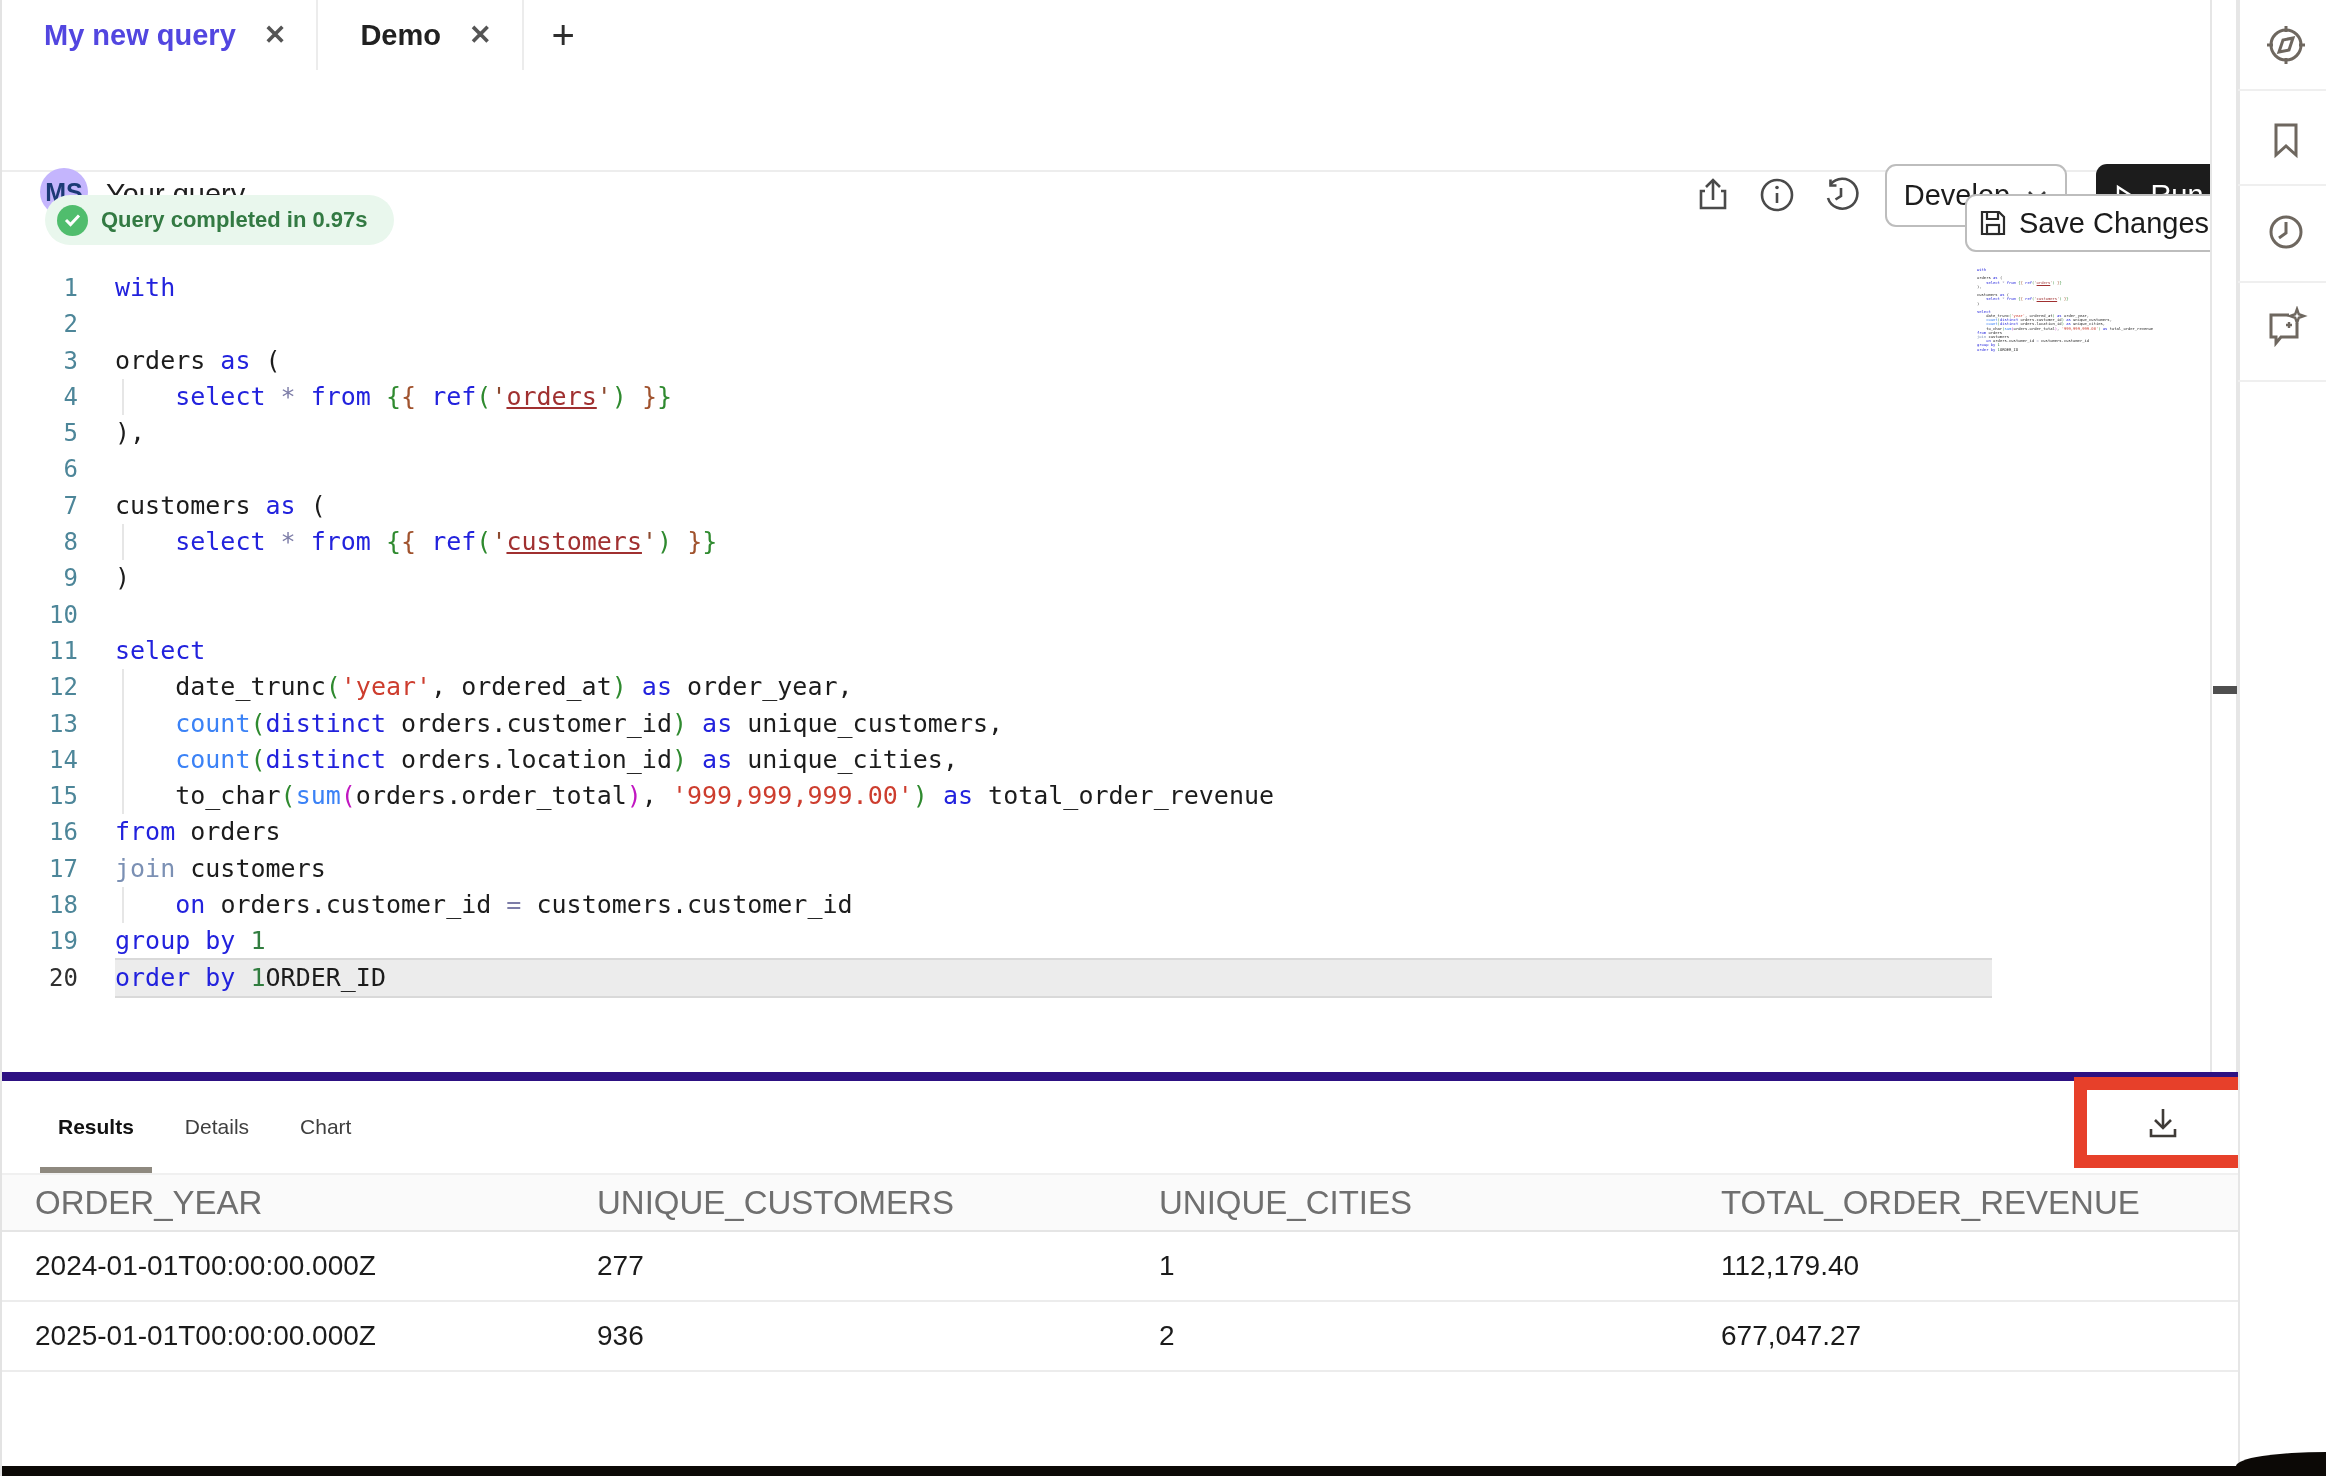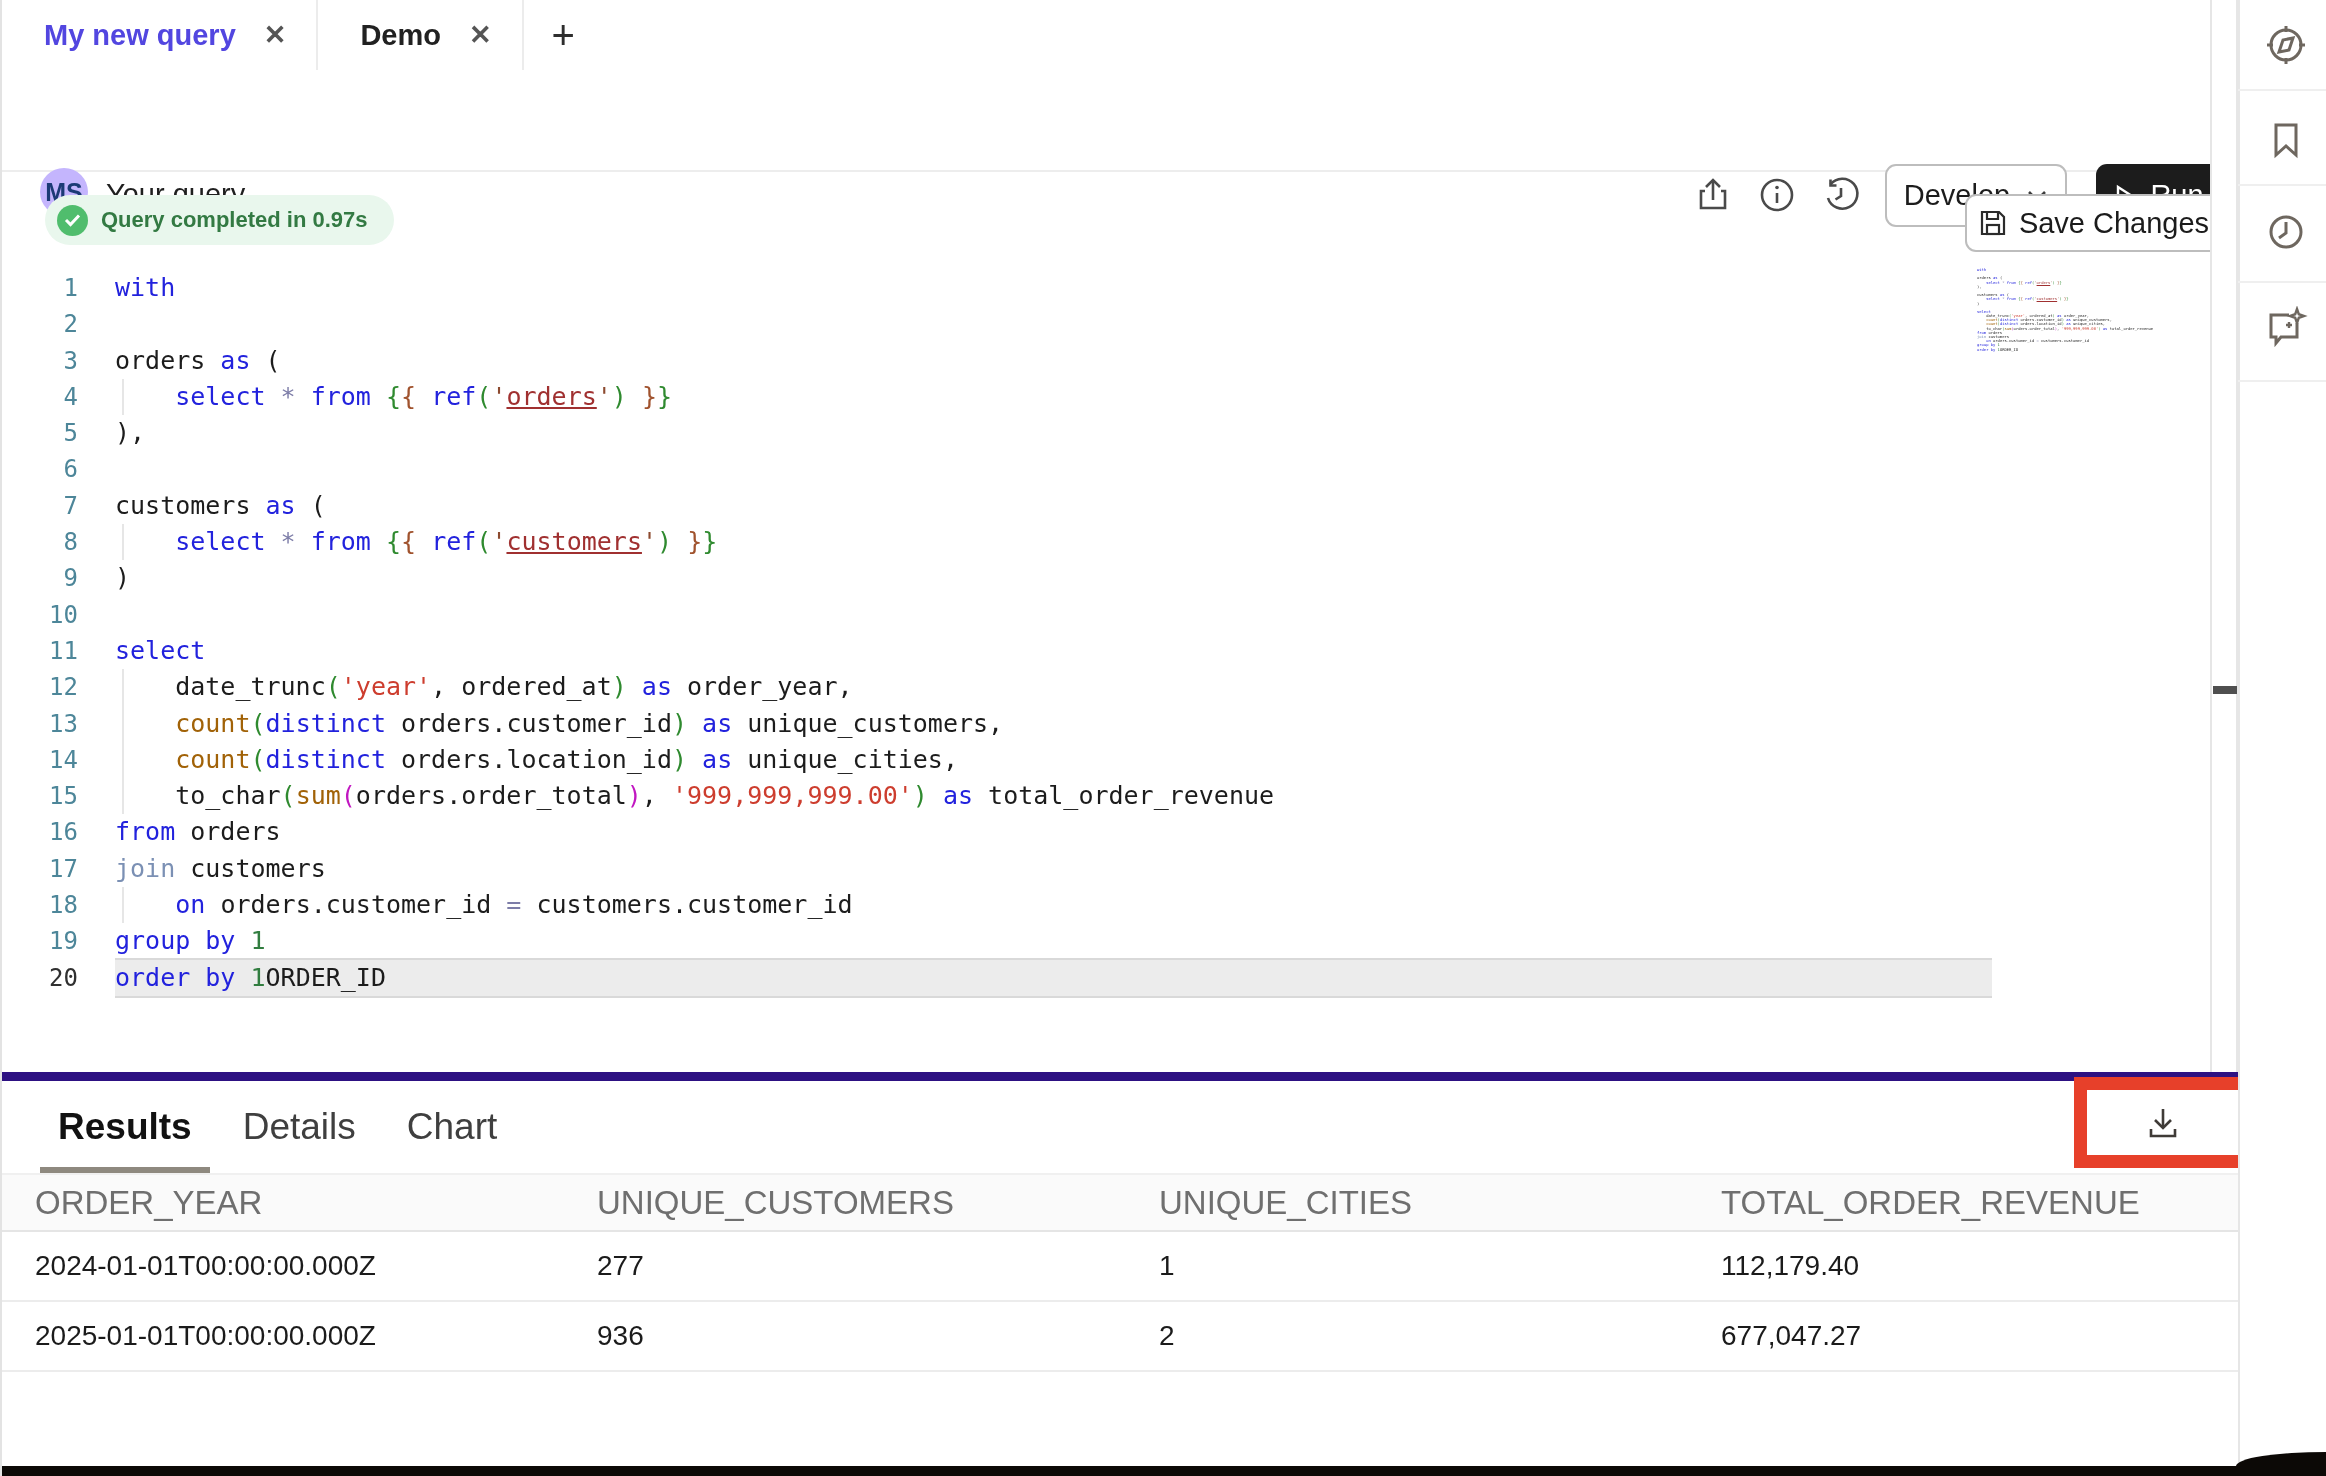--- a/index.html
+++ b/index.html
@@ -41,34 +41,34 @@
   #gutter{position:absolute;left:30px;top:270px;width:46px;text-align:right;
           font-family:"DejaVu Sans Mono",monospace;font-size:24px;color:#4d8699;}
   .lnum{height:36.3px;line-height:36.3px;}
   .lnum.active{color:#303030;}
   #codecol{position:absolute;left:113px;top:270px;}
   .cline{position:relative;height:36.3px;line-height:36.3px;width:1877px;white-space:pre;
          font-family:"DejaVu Sans Mono",monospace;font-size:25px;color:#1c1c1c;}
   .cline.active{background:#ececec;box-shadow:0 -2px 0 #d9d9d9,0 2px 0 #d9d9d9;}
   .cline.guide::before{content:"";position:absolute;left:7px;top:0;bottom:0;border-left:2px solid #e6e6e6;}
   .tk-kw{color:#2222dd}.tk-kwj{color:#7b90b4}.tk-id{color:#1c1c1c}.tk-op{color:#7d7da8}
-  .tk-fn{color:#a16207}.tk-str{color:#cd3d2e}.tk-ref{color:#a03030;text-decoration:underline}
+  .tk-fn{color:#3b82f6}.tk-str{color:#cd3d2e}.tk-ref{color:#a03030;text-decoration:underline}
   .tk-rq{color:#8c4a2f}.tk-brg{color:#2f8a2f}.tk-bro{color:#a0522d}.tk-brm{color:#c117c1}
   .tk-num{color:#317d3f}
   #minimap{position:absolute;left:1975px;top:268px;width:200px;}
   .mline{height:4.2px;line-height:4.2px;white-space:pre;font-family:"DejaVu Sans Mono",monospace;font-size:3.8px;}
   
   #scroll-gutter{position:absolute;left:2208px;top:0;width:28px;height:1072px;background:#fff;
                  border-left:2px solid #e6e6e6;border-right:2px solid #e6e6e6;box-sizing:border-box;}
   #scroll-handle{position:absolute;left:2211px;top:686px;width:24px;height:8px;background:#4f4f4f;}
   
   #purple-bar{position:absolute;left:0;top:1072px;width:2236px;height:9px;background:var(--purple);}
   #rtabs{position:absolute;left:0;top:1081px;width:2236px;height:92px;background:#fff;display:flex;
          gap:51px;padding-left:56px;box-sizing:border-box;}
-  .rtab{position:relative;display:flex;align-items:center;height:100%;font-size:37px;color:#3f3f3f;}
+  .rtab{position:relative;display:flex;align-items:center;height:100%;font-size:21px;color:#3f3f3f;}
   .rtab.active{color:#121212;font-weight:700;}
   .rtab.active::after{content:"";position:absolute;left:-18px;right:-18px;bottom:0;height:6px;background:#8e897f;}
   #results-table{position:absolute;left:0;top:1173px;width:2236px;}
   .thead{height:59px;background:#fafafa;border-top:2px solid #f0f0f0;border-bottom:2px solid #e5e5e5;
          display:grid;grid-template-columns:562px 562px 562px auto;align-items:center;
          padding-left:33px;color:#6f6f6f;font-size:33px;box-sizing:border-box;}
   .trow{height:70px;border-bottom:2px solid #ececec;display:grid;
         grid-template-columns:562px 562px 562px auto;align-items:center;padding-left:33px;
         font-size:28px;color:#1b1b1b;box-sizing:border-box;}
   

